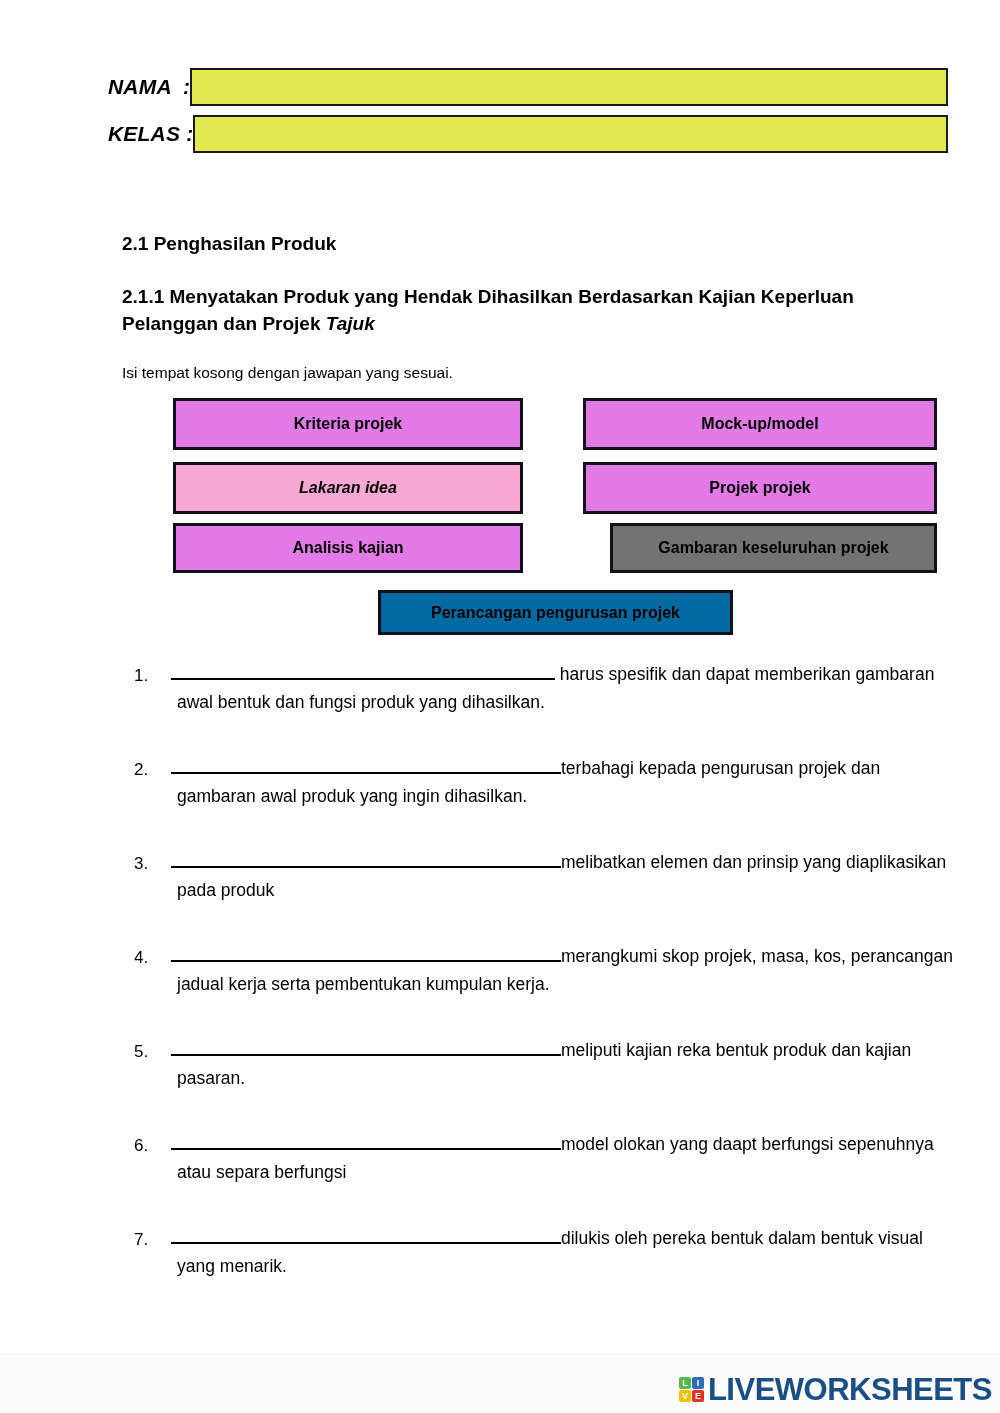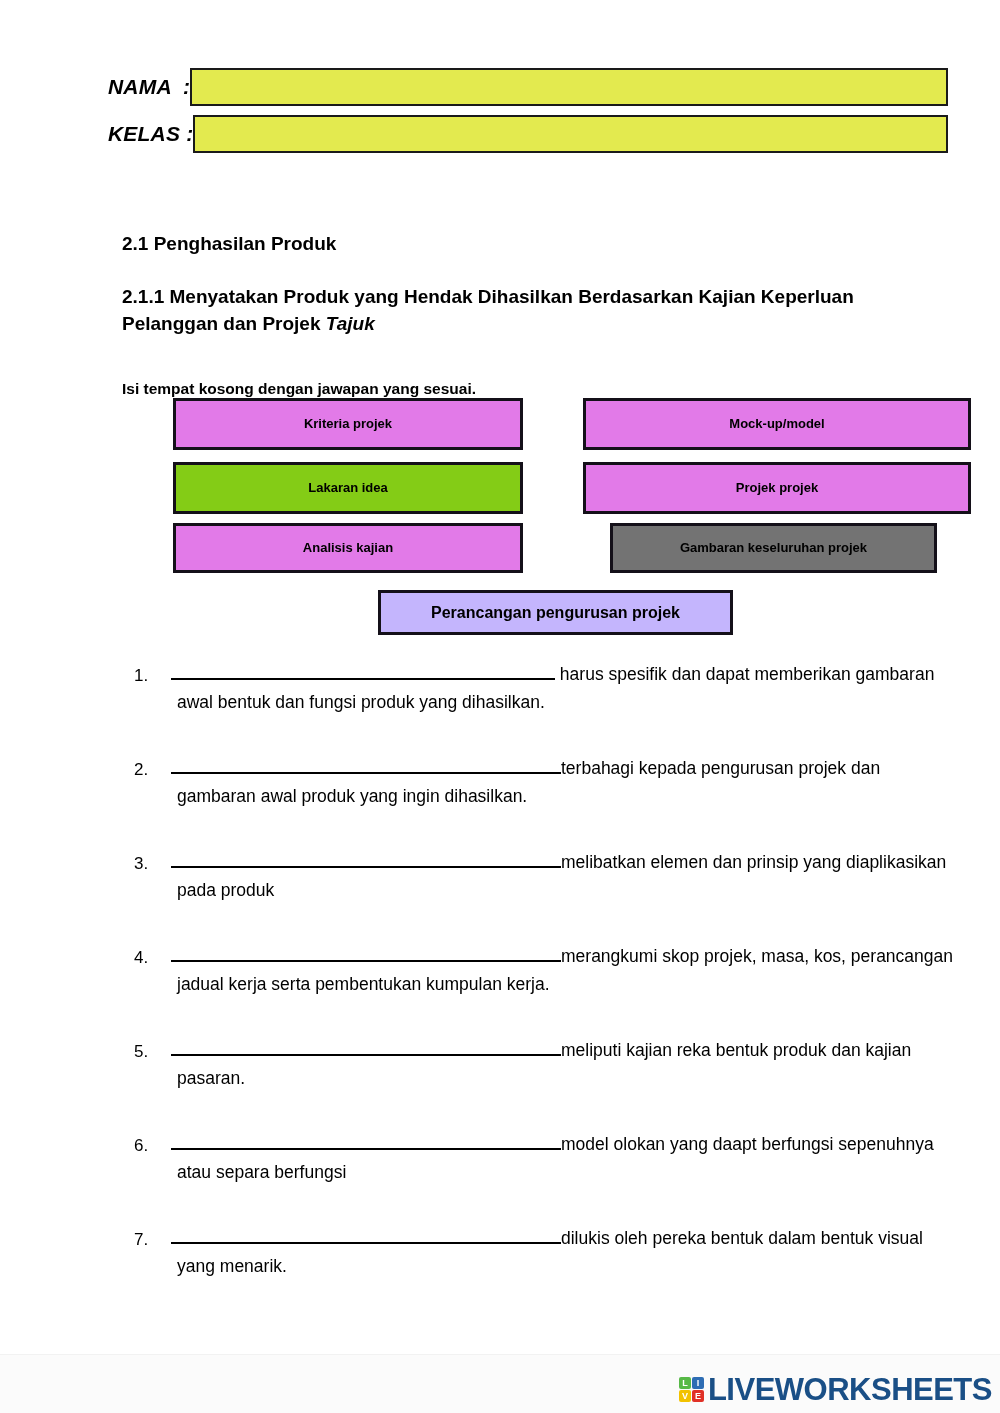--- a/index.html
+++ b/index.html
@@ -68,53 +68,53 @@
     font-weight: 700;
     color: #000;
     line-height: 1.42;
   }
   .heading-2 .ital {
     font-style: italic;
   }
   .instruction {
     position: absolute;
     left: 122px;
-    top: 380px;
+    top: 364px;
     font-size: 15.5px;
-    font-weight: 700;
+    font-weight: 400;
     color: #000;
   }
 
   
   .wordbank {
     position: absolute;
     left: 0;
     top: 398px;
     width: 1000px;
     height: 250px;
   }
   .wb-box {
     position: absolute;
     background: #e27ae8;
     border: 3px solid #141019;
     box-sizing: border-box;
     display: flex;
     align-items: center;
     justify-content: center;
-    font-size: 13px;
+    font-size: 16px;
     font-weight: 700;
     color: #000;
     text-align: center;
     line-height: 1.1;
   }
   .wb-r0 { top: 0px;   height: 52px; }
   .wb-r1 { top: 64px;  height: 52px; }
   .wb-r2 { top: 125px; height: 50px; }
   .wb-left  { left: 173px; width: 350px; }
-  .wb-right { left: 583px; width: 388px; }
+  .wb-right { left: 583px; width: 354px; }
   .wb-right.wb-r2 { left: 610px; width: 327px; }
   .wb-center {
     left: 378px;
     width: 355px;
     top: 192px;
     height: 45px;
     font-size: 16px;
   }
 
   
@@ -218,25 +218,25 @@
 
   <div class="heading-2">
     <span>2.1.1 Menyatakan Produk yang Hendak Dihasilkan Berdasarkan Kajian Keperluan Pelanggan dan Projek </span><span class="ital">Tajuk</span>
   </div>
 
   <div class="instruction">Isi tempat kosong dengan jawapan yang sesuai.</div>
 
   <div class="wordbank">
     <div class="wb-box wb-left wb-r0" style="background: rgb(226, 122, 232);">Kriteria projek</div>
     <div class="wb-box wb-right wb-r0" style="background: rgb(226, 122, 232);">Mock-up/model</div>
-    <div class="wb-box wb-left wb-r1" style="background: #84cc16;">Lakaran idea</div>
+    <div class="wb-box wb-left wb-r1" style="background: #f9a8d4; font-style: italic;">Lakaran idea</div>
     <div class="wb-box wb-right wb-r1" style="background: rgb(226, 122, 232);">Projek projek</div>
     <div class="wb-box wb-left wb-r2" style="background: rgb(226, 122, 232);">Analisis kajian</div>
     <div class="wb-box wb-right wb-r2" style="background: #737373;">Gambaran keseluruhan projek</div>
-    <div class="wb-box wb-center" style="background: #c4b5fd;">Perancangan pengurusan projek</div>
+    <div class="wb-box wb-center" style="background: #0369a1;">Perancangan pengurusan projek</div>
   </div>
 
   <div class="questions">
 
     <div class="q-item">
       <span class="q-num">1.</span>
       <div class="q-body"><span class="q-blank blank-long"></span><span> harus spesifik dan dapat memberikan gambaran awal bentuk dan fungsi produk yang dihasilkan.</span></div>
     </div>
 
     <div class="q-item">

